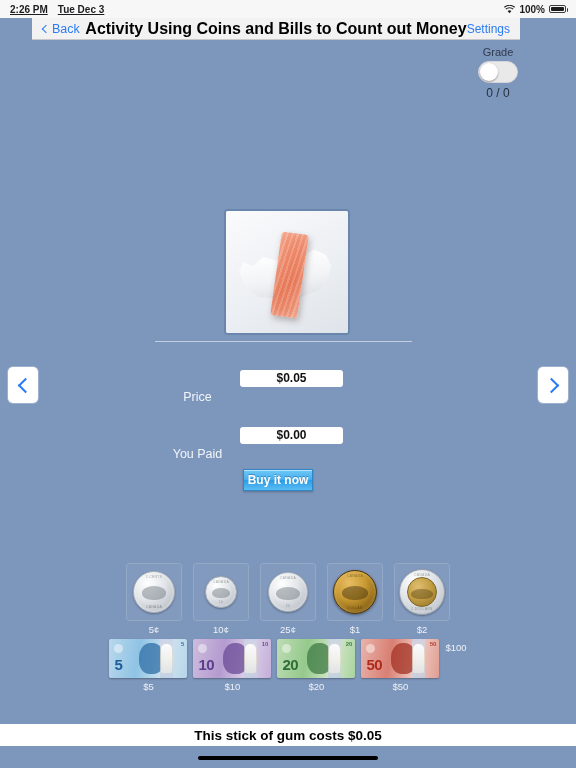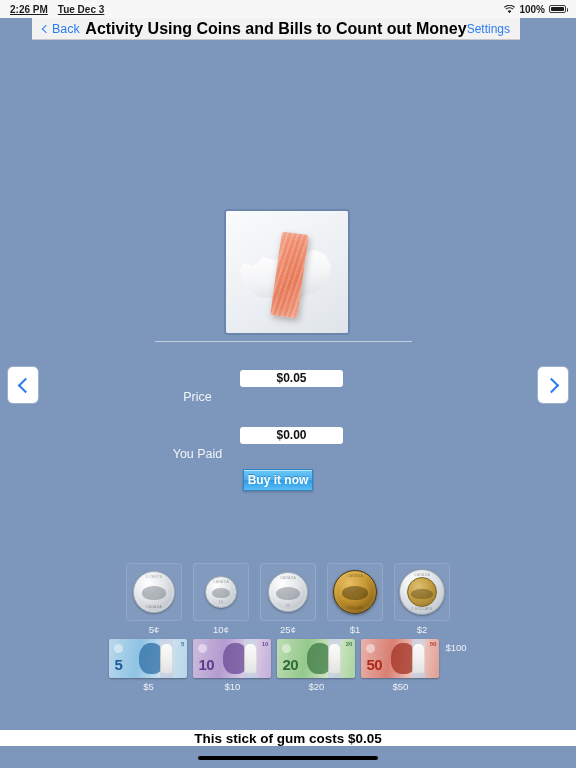--- a/index.html
+++ b/index.html
@@ -238,21 +238,21 @@
   .b20  { background:linear-gradient(100deg,#bedcb4 0%,#95c98c 38%,#d3e7c7 70%,#a9d4a0 100%); }
   .b20 .portrait{ background:#3d7a43; } .b20 .denom{ color:#2f6e37; } .b20 .denom-sm{color:#2f6e37;}
   .b50  { background:linear-gradient(100deg,#e8b3ab 0%,#d97f73 38%,#f0cdc6 70%,#e09d92 100%); }
   .b50 .portrait{ background:#a33124; } .b50 .denom{ color:#b02a1c; } .b50 .denom-sm{color:#b02a1c;}
   .b100 { background:linear-gradient(100deg,#ead9b6 0%,#d6bd86 38%,#f0e6cd 70%,#dfcb9e 100%); }
   .b100 .portrait{ background:#7a6430; } .b100 .denom{ color:#4a3d1c; } .b100 .denom-sm{color:#4a3d1c;}
   .b100 .denom { font-size:13px; }
 
   
   .bottom-bar {
-    position:absolute; left:0; bottom:22px; width:576px; height:16px;
+    position:absolute; left:0; bottom:22px; width:576px; height:22px;
     background:#fff; display:flex; align-items:center; justify-content:center;
   }
   .bottom-text { font-size:13.5px; font-weight:bold; color:#000; }
   .home-indicator {
     position:absolute; bottom:8px; left:50%; transform:translateX(-50%);
     width:180px; height:4px; border-radius:2px; background:#000;
   }
 </style>
 </head>
 <body>
@@ -281,20 +281,27 @@
 
   <div class="navbar">
     <div class="nav-back">
       <span class="chev"></span>
       <span>Back</span>
     </div>
     <div class="nav-title">Activity Using Coins and Bills to Count out Money</div>
     <div class="nav-settings">Settings</div>
   </div>
 
+  <div class="grade-box">
+    <div class="grade-label">Grade</div>
+    <div class="toggle">
+      <div class="knob"></div>
+    </div>
+    <div class="grade-count">0 / 0</div>
+  </div>
 
   <div class="arrow-btn arrow-left">
     <span class="ch"></span>
   </div>
   <div class="arrow-btn arrow-right">
     <span class="ch"></span>
   </div>
 
   <div class="product-card">
     <div class="gum-scene">

